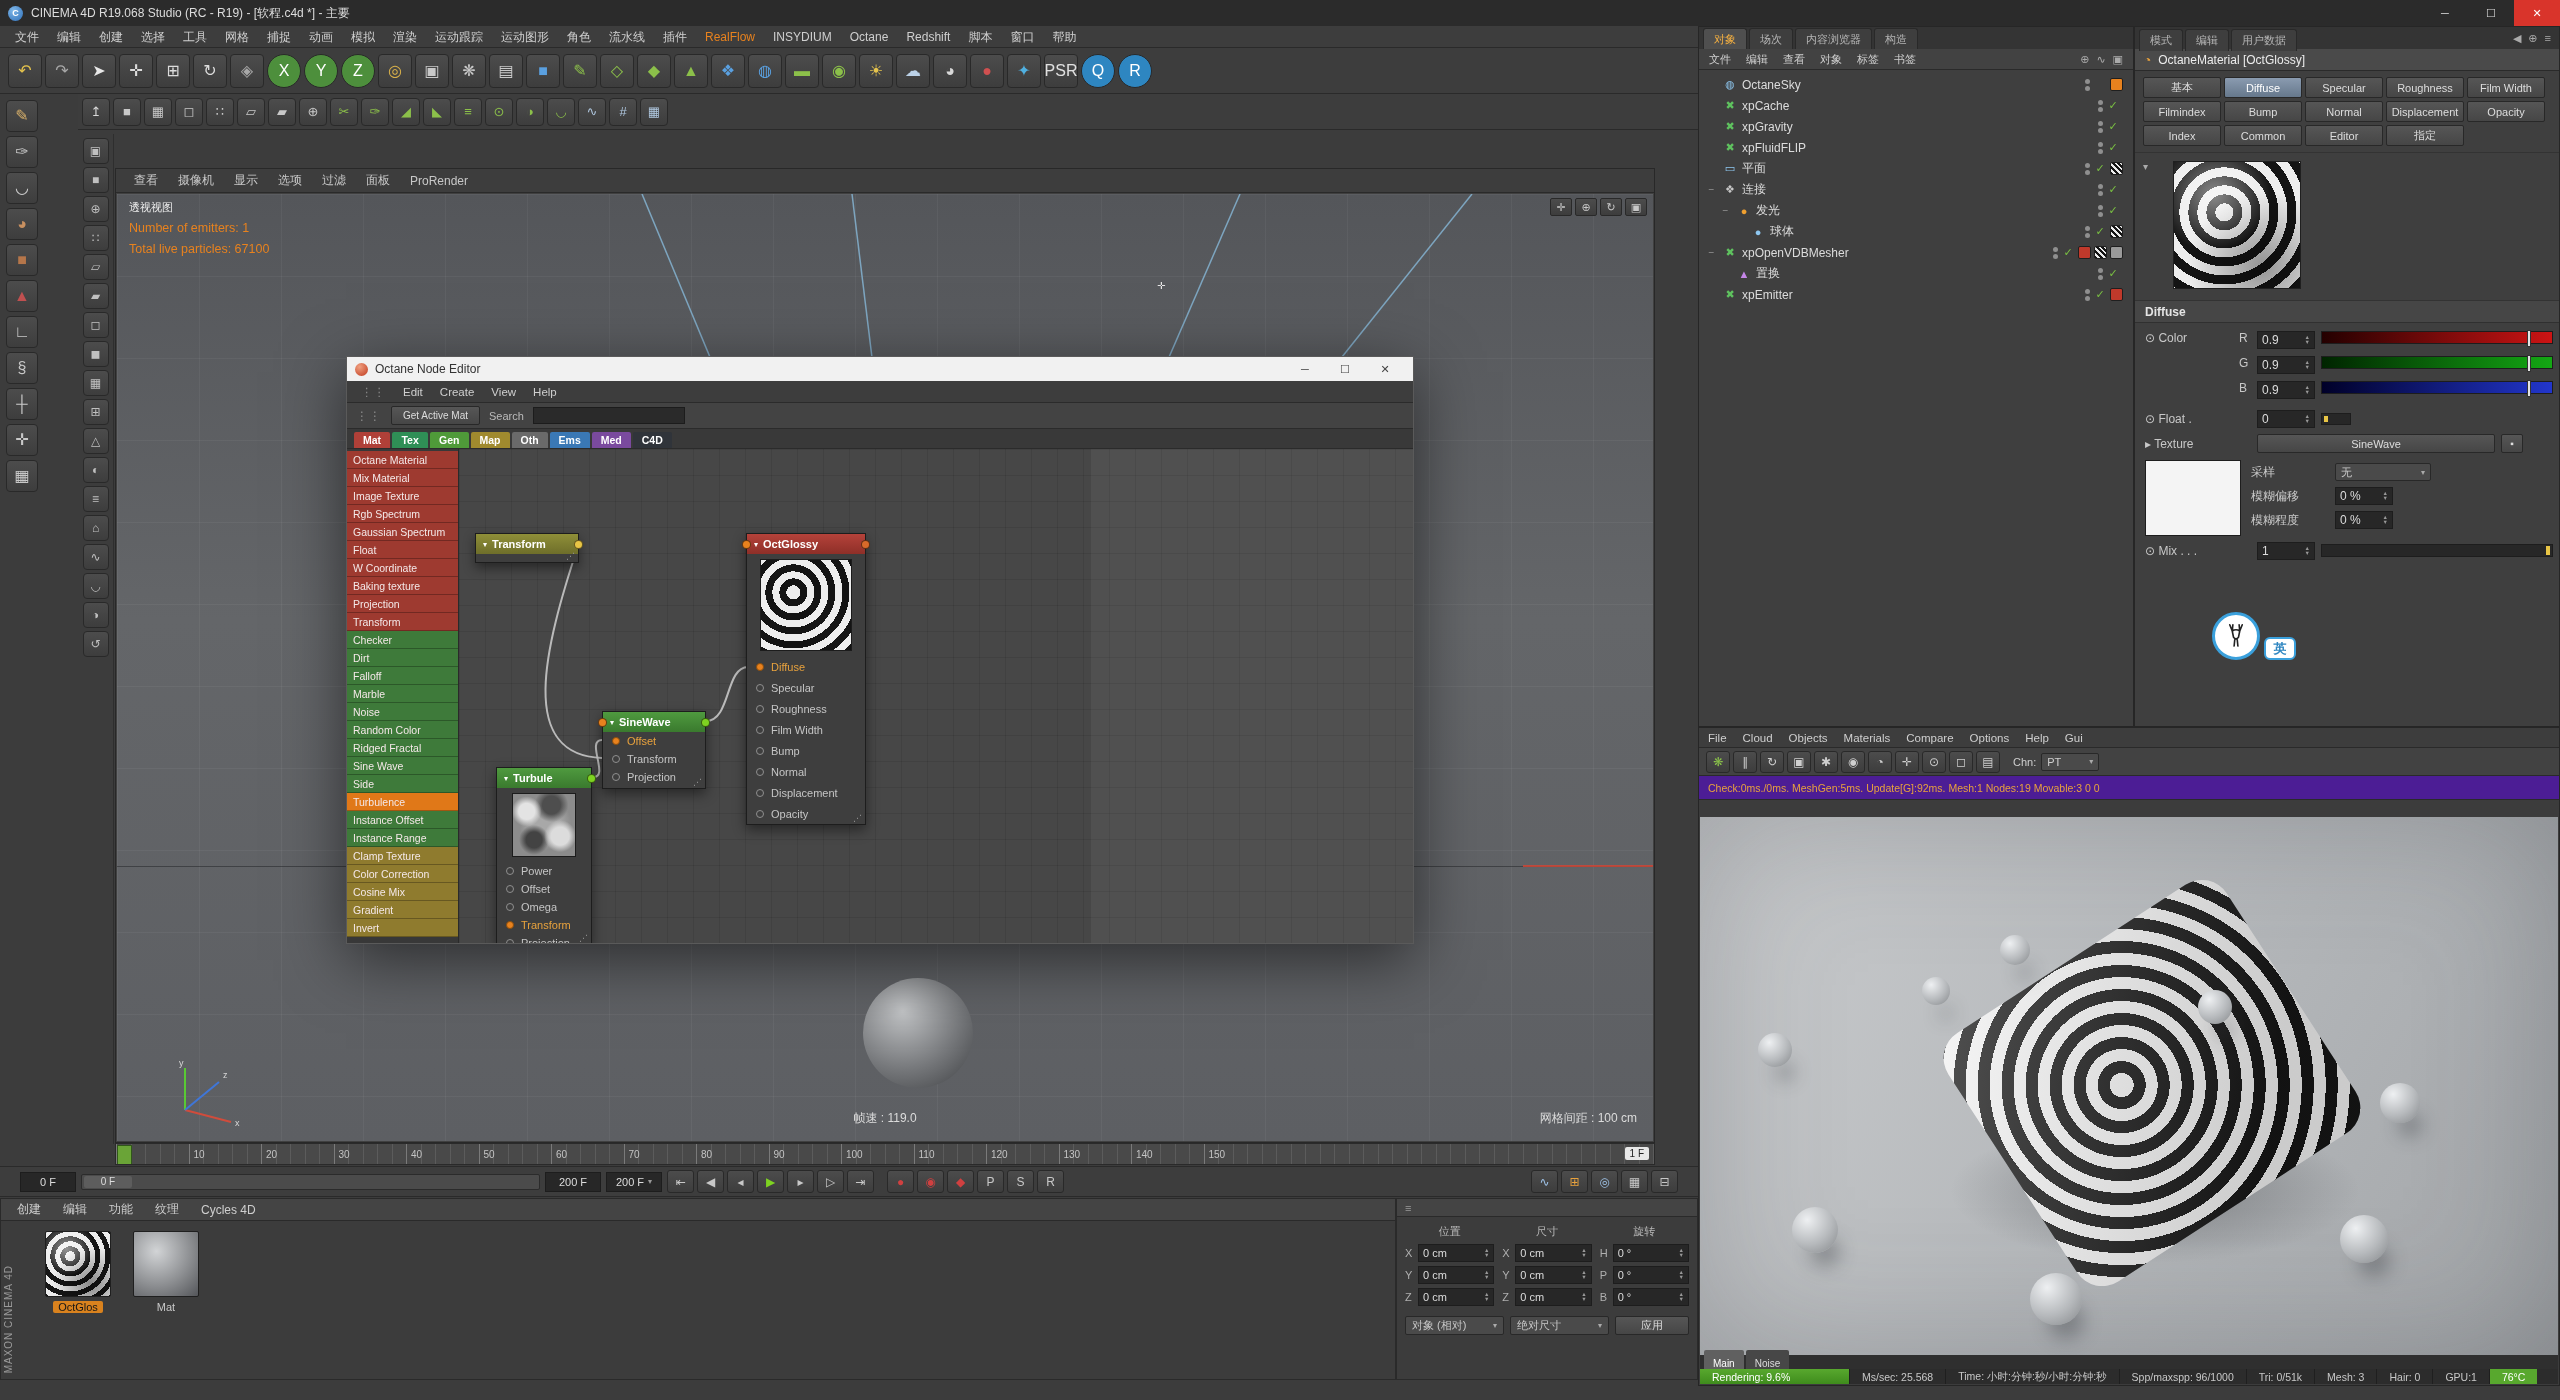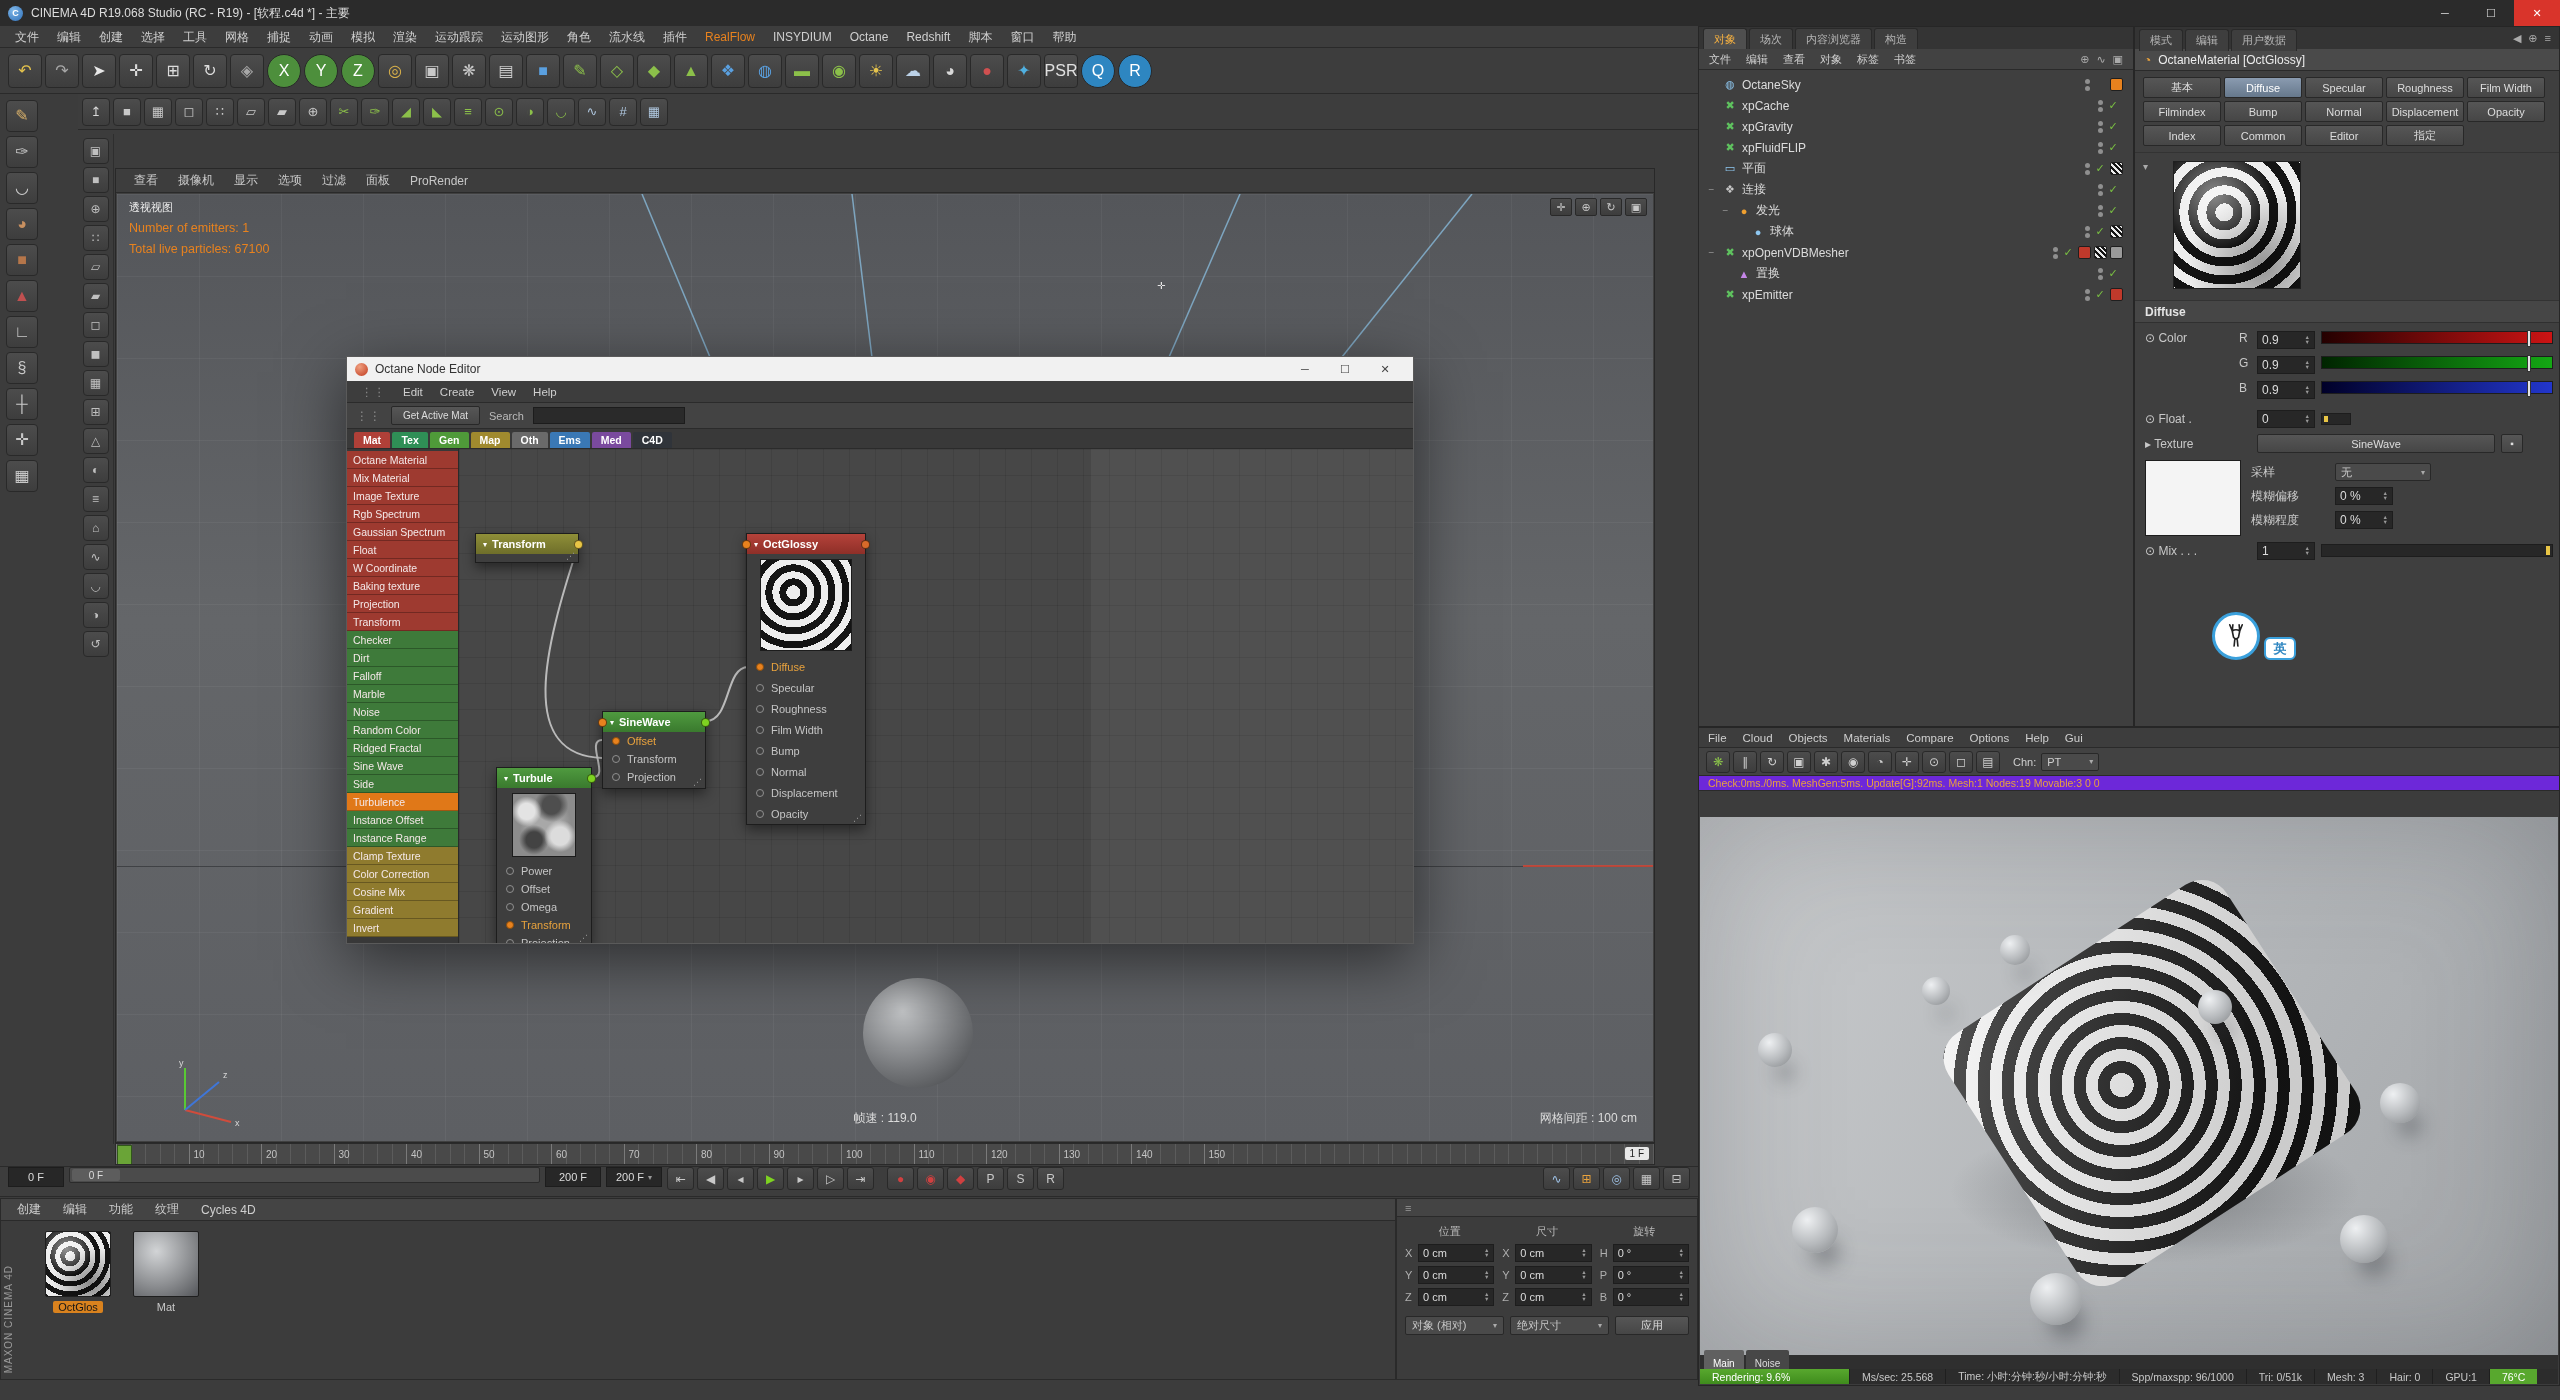--- a/index.html
+++ b/index.html
@@ -48,21 +48,21 @@
 .vp-nav{position:absolute;right:6px;top:4px;display:flex;gap:3px}
 .vp-nav .ticon{width:22px;height:18px;font-size:11px;border-radius:2px}
 .vp-sphere{position:absolute;left:746px;top:784px;width:110px;height:110px;border-radius:50%;background:radial-gradient(circle at 36% 30%,#c2c4c6,#77797c 55%,#3d3f42)}
 .vp-null{position:absolute;left:1040px;top:86px;color:#e6e6e6;font-size:10px}
 
 
 #ruler{position:absolute;left:115px;top:1143px;width:1540px;height:22px;background:#494949;border:1px solid #2a2a2a;display:flex;overflow:hidden;background-image:repeating-linear-gradient(90deg,rgba(255,255,255,.10) 0 1px,transparent 1px 14.5px)}
 .tick{width:72.5px;flex:none;border-left:1px solid #7a7a7a;color:#c4c4c4;font-size:10px;padding:5px 0 0 4px}
 #playhead{position:absolute;left:1px;top:1px;width:15px;height:20px;background:#6aa437;border:1px solid #31571a}
 .curframe{position:absolute;right:5px;top:3px;background:#e8e8e8;color:#222;font-size:10px;padding:1px 5px;border-radius:2px}
-#transport{position:absolute;left:0;top:1166px;width:1698px;height:31px;background:#3d3d3d;border-top:1px solid #2a2a2a;border-bottom:1px solid #2a2a2a;display:flex;align-items:flex-start;gap:5px;padding:0 8px}
+#transport{position:absolute;left:0;top:1166px;width:1698px;height:31px;background:#3d3d3d;border-top:1px solid #2a2a2a;border-bottom:1px solid #2a2a2a;display:flex;align-items:center;gap:5px;padding:0 20px}
 .tfield{background:#272727;border:1px solid #1d1d1d;height:20px;min-width:56px;display:flex;align-items:center;justify-content:center;font-size:11px;color:#ddd;gap:4px}
 .tfield .dd{font-size:8px;color:#999}
 .tslider{flex:1;height:16px;background:#4b4b4b;border:1px solid #2b2b2b;border-radius:2px;position:relative}
 .tslider .grip{position:absolute;left:2px;top:1px;bottom:1px;width:48px;background:#5d5d5d;border-radius:2px;font-size:10px;display:flex;align-items:center;justify-content:center;color:#ddd}
 .tbtn{width:27px;height:23px;border-radius:3px;background:linear-gradient(#4c4c4c,#3d3d3d);border:1px solid #292929;display:flex;align-items:center;justify-content:center;font-size:12px;flex:none}
 
 
 #matpanel{position:absolute;left:0;top:1198px;width:1396px;height:182px;background:#3c3c3c;border:1px solid #2a2a2a}
 .mp-header{height:22px;background:#444;display:flex;gap:22px;padding:0 16px;align-items:center;border-bottom:1px solid #2a2a2a;font-size:12px;color:#cfcfcf}
 .mp-body{display:flex;gap:14px;padding:10px 10px 0 40px}
@@ -153,21 +153,21 @@
 
 
 #liveviewer{position:absolute;left:1698px;top:727px;width:862px;height:659px;background:#3c3c3c;border:1px solid #262626}
 .lv-title{height:22px;display:flex;align-items:center;gap:7px;padding:0 9px;background:#444;color:#e4e4e4;border-bottom:1px solid #2a2a2a}
 .lv-logo{width:13px;height:13px;border-radius:50%;background:radial-gradient(circle at 35% 30%,#b6e07a,#5a9023)}
 .lv-menu{height:20px;display:flex;gap:16px;padding:0 9px;align-items:center;font-size:11.5px;background:#3d3d3d;border-bottom:1px solid #2a2a2a;color:#cfcfcf}
 .lv-toolbar{height:28px;display:flex;gap:3px;padding:0 7px;align-items:center;background:#424242;border-bottom:1px solid #2a2a2a}
 .lv-toolbar .ticon{width:24px;height:22px;font-size:12px;border-radius:3px}
 .lv-chn{margin-left:10px;display:flex;align-items:center;gap:5px;font-size:11px;color:#cfcfcf}
 .lv-chn .sm-dd{width:58px}
-.lv-status{height:15px;padding:0 9px;display:flex;align-items:center;font-size:10.5px;color:#e8a23d;background:#6d28d9;border-bottom:1px solid #2a2a2a}
+.lv-status{height:24px;padding:0 9px;display:flex;align-items:center;font-size:10.5px;color:#e8a23d;background:#4c1d95;border-bottom:1px solid #2a2a2a}
 .lv-canvas{position:absolute;left:1px;right:1px;top:89px;height:538px;overflow:hidden;background:linear-gradient(118deg,#caccce,#b3b6b9 55%,#a2a5a8);box-shadow:inset 0 0 140px rgba(60,62,70,.30)}
 .cube-shadow{position:absolute;left:232px;top:296px;width:446px;height:156px;background:radial-gradient(ellipse at center,rgba(40,42,46,.38),transparent 65%)}
 .cube{position:absolute;left:286px;top:118px;width:332px;height:296px;border-radius:30px;transform:rotate(-33deg);background:repeating-radial-gradient(circle at 42% 45%,#f2f2f2 0 12px,#161616 12px 24px)}
 .cube::after{content:"";position:absolute;inset:0;border-radius:inherit;background:linear-gradient(130deg,rgba(255,255,255,.25),rgba(0,0,0,.16) 78%)}
 .rsphere{position:absolute;border-radius:50%;background:radial-gradient(circle at 33% 28%,#eef0f2,#b6b9bc 55%,#84878a);box-shadow:10px 22px 18px -8px rgba(50,52,56,.35)}
 .lv-tabs{position:absolute;left:1px;right:1px;top:627px;height:16px;background:#2f2f2f;display:flex;gap:2px;padding-left:4px;align-items:center}
 .lv-tab{font-size:10px;padding:8px 9px;background:#474747;color:#ddd;border-radius:2px}
 .lv-tab.active{background:#606060;color:#fff}
 .lv-footer{position:absolute;left:1px;right:1px;bottom:1px;height:15px;display:flex;background:#2c2c2c;font-size:10.5px;color:#c8c8c8;align-items:stretch;overflow:hidden}
 .seg{display:flex;align-items:center;padding:0 12px;border-right:1px solid #1f1f1f;white-space:nowrap}

